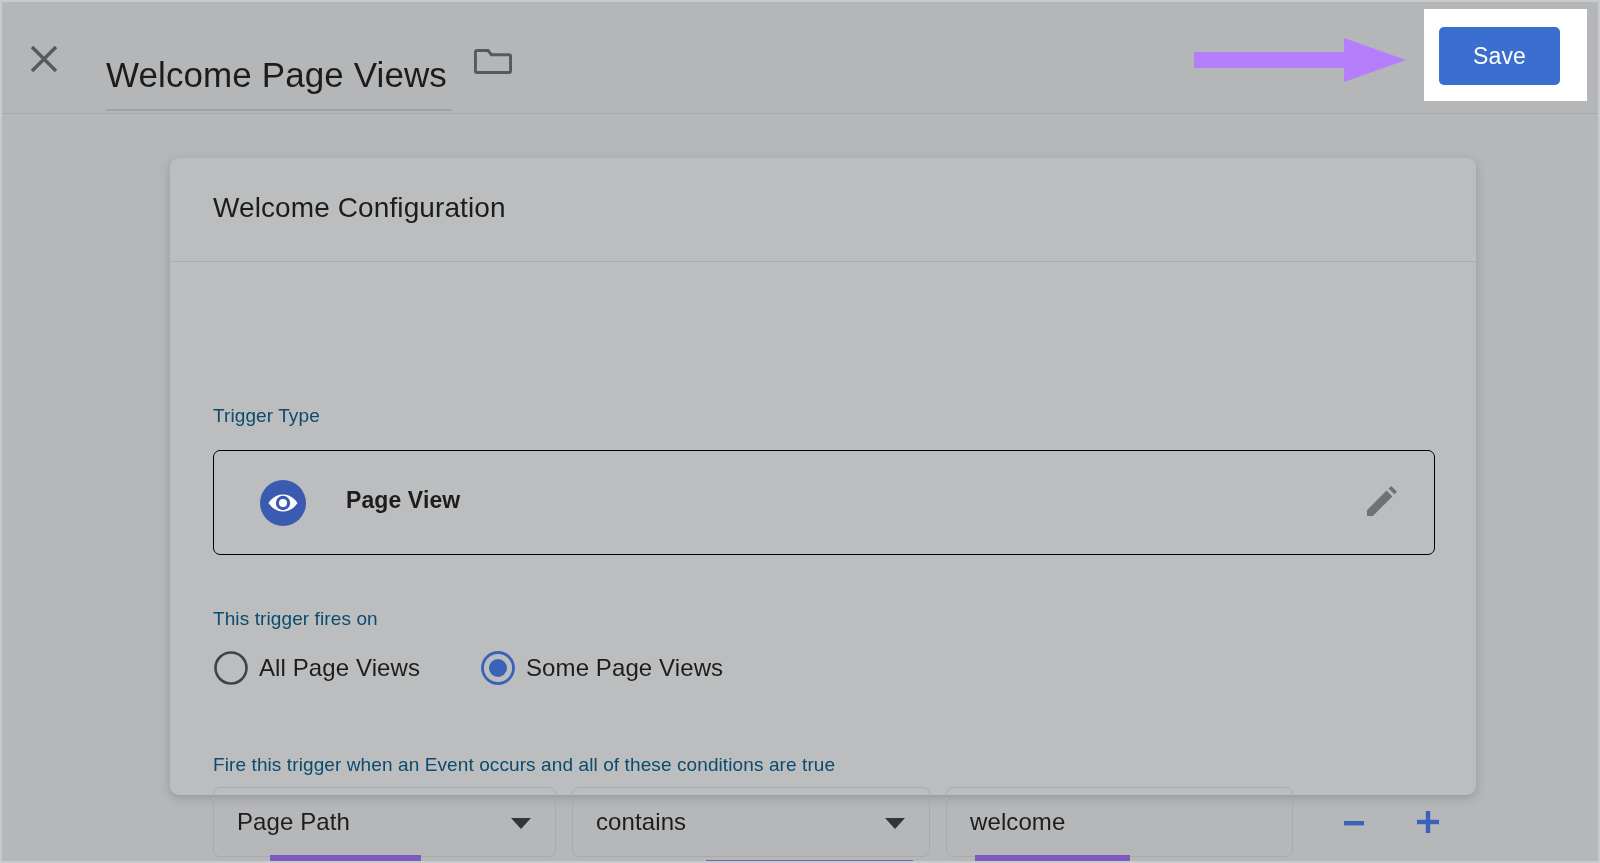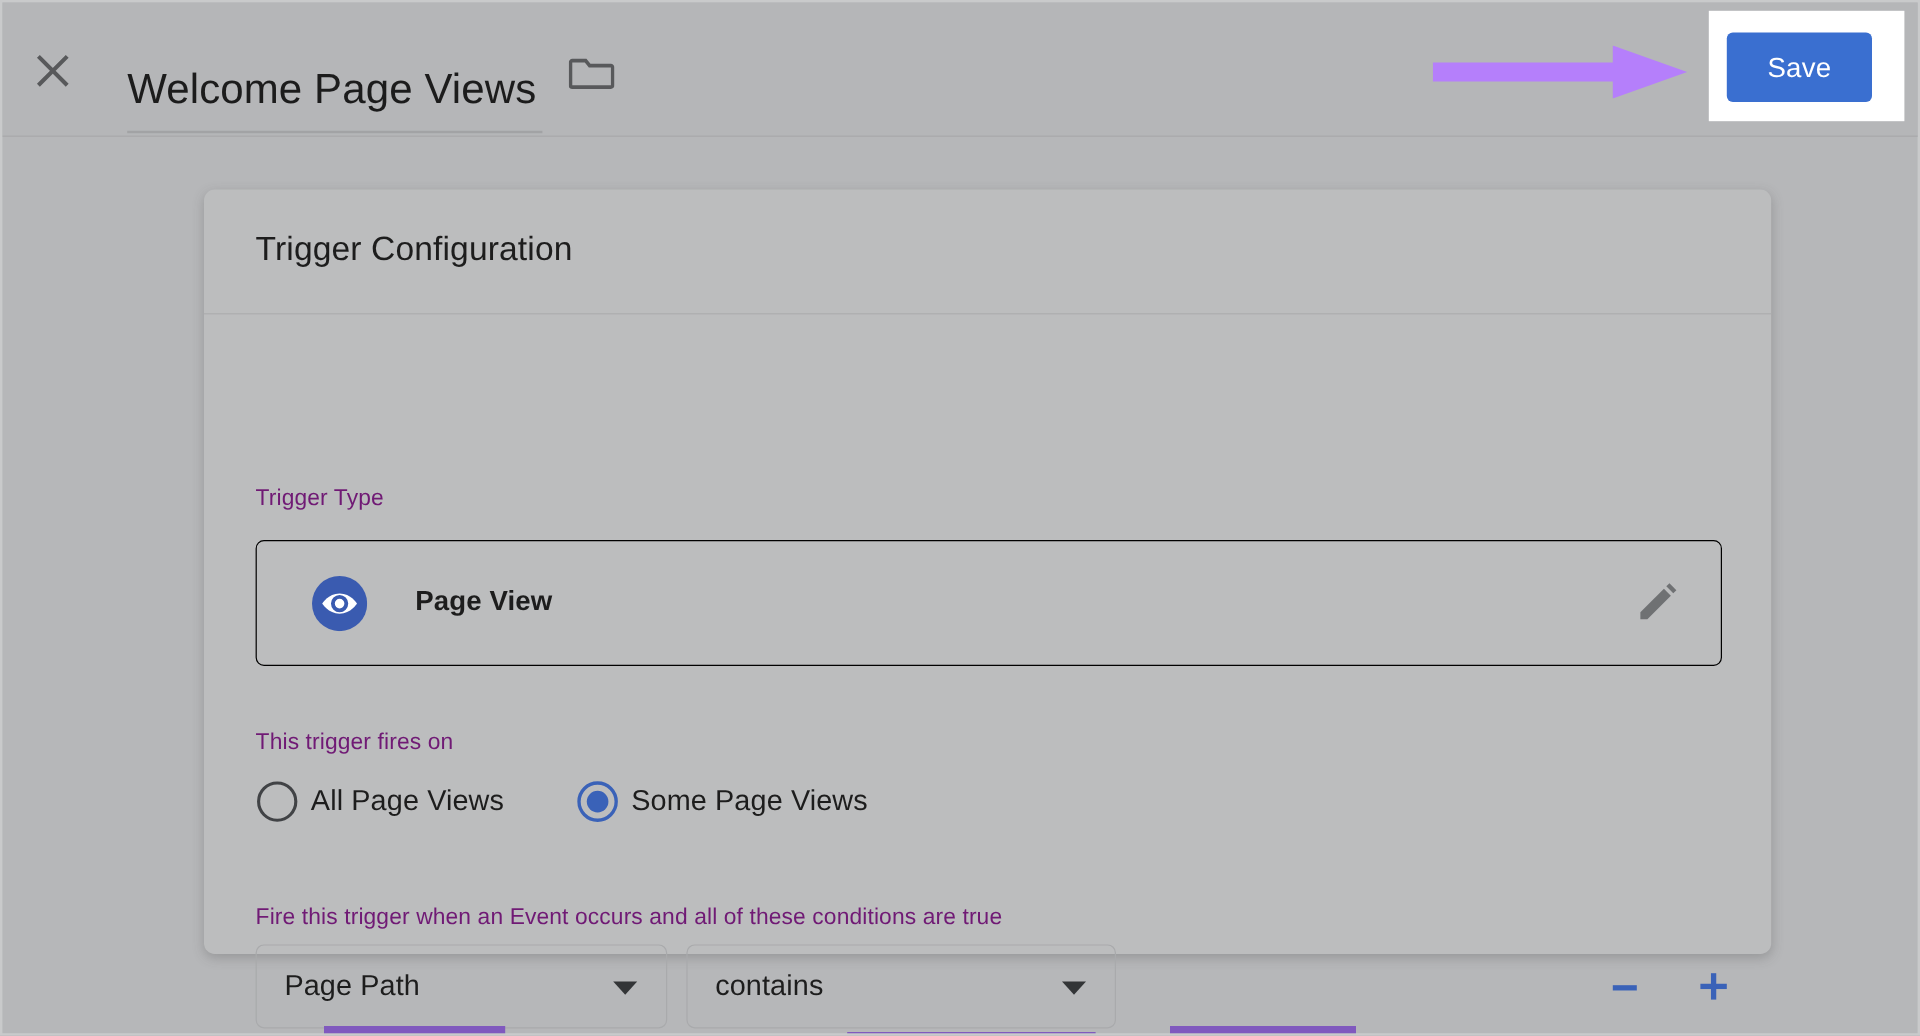--- a/index.html
+++ b/index.html
@@ -128,21 +128,21 @@
   }
 
   #card-body {
     position: relative;
     padding: 0;
   }
 
   .field-label {
     position: absolute;
     font-size: 19px;
-    color: #701a75;
+    color: #0c4a6e;
     letter-spacing: .1px;
   }
 
   #trigger-type-label { left: 43px; top: 143px; }
   #fires-on-label     { left: 43px; top: 346px; }
   #conditions-label   { left: 43px; top: 492px; }
 
   
   #trigger-type-box {
     position: absolute;
@@ -304,21 +304,21 @@
       </svg>
     </div>
 
     <div id="save-highlight-box"></div>
     <button id="save-button">Save</button>
   </div>
 
   <div id="config-card">
 
     <div id="card-header">
-      <div id="card-title">Trigger Configuration</div>
+      <div id="card-title">Welcome Configuration</div>
     </div>
 
     <div id="card-body">
 
       <div class="field-label" id="trigger-type-label">Trigger Type</div>
 
       <div id="trigger-type-box">
         <div id="page-view-icon">
           <svg width="46" height="46" viewBox="0 0 46 46">
             <circle cx="23" cy="23" r="23" fill="#3a5bb0"></circle>
@@ -369,20 +369,23 @@
         <div class="select-box" id="select-variable">
           <span class="select-text">Page Path</span>
           <span class="caret"></span>
         </div>
 
         <div class="select-box" id="select-operator">
           <span class="select-text">contains</span>
           <span class="caret"></span>
         </div>
 
+        <div id="value-input-box">
+          <span id="value-text">welcome</span>
+        </div>
 
         <div class="cond-underline" id="variable-underline"></div>
         <div class="cond-underline" id="value-underline"></div>
 
         <button id="remove-condition-button">
           <svg width="38" height="32" viewBox="0 0 38 32">
             <rect x="9" y="14" width="20" height="4.4" fill="#3a62b8"></rect>
           </svg>
         </button>
 

